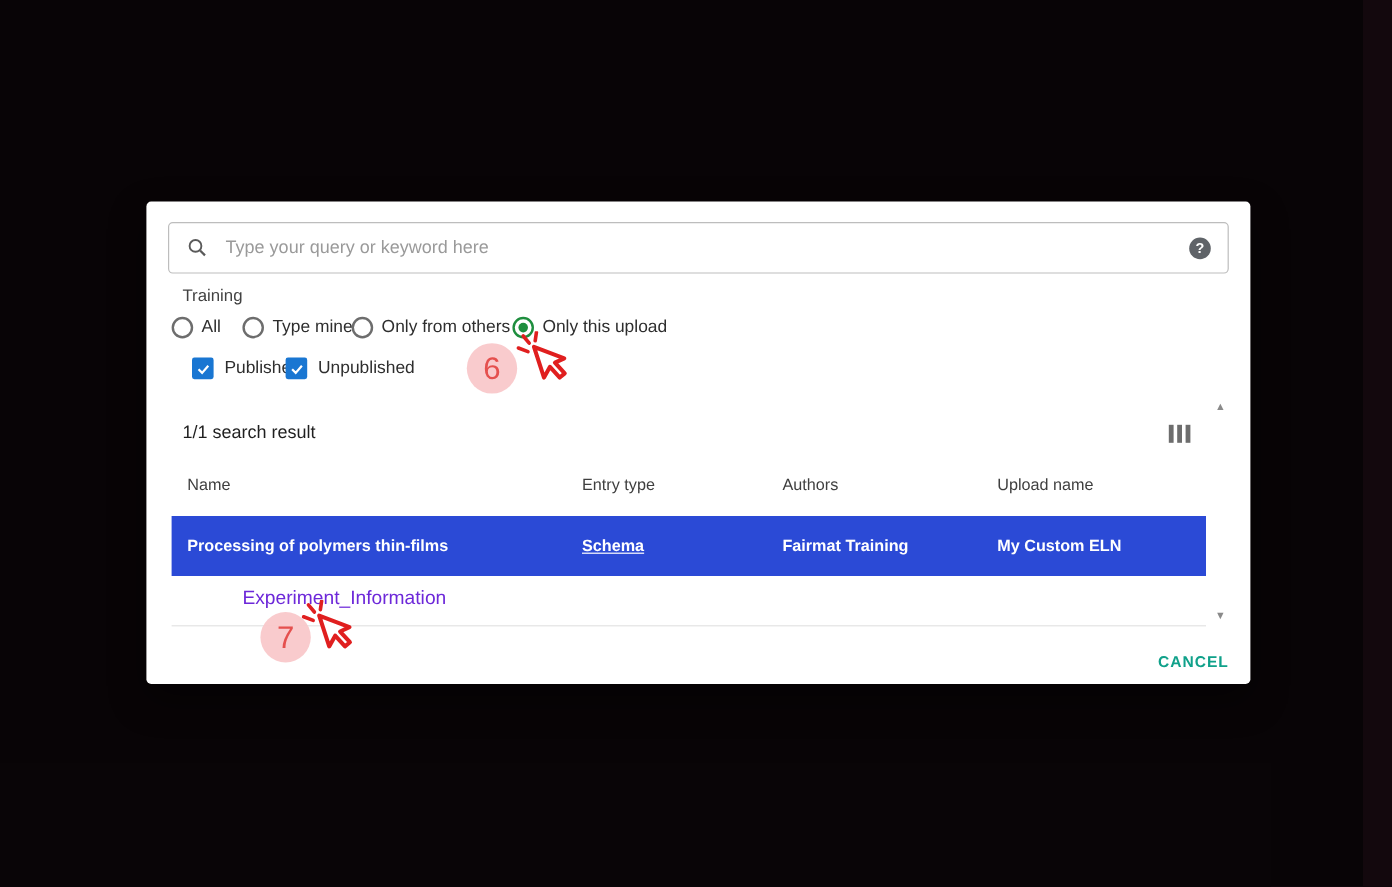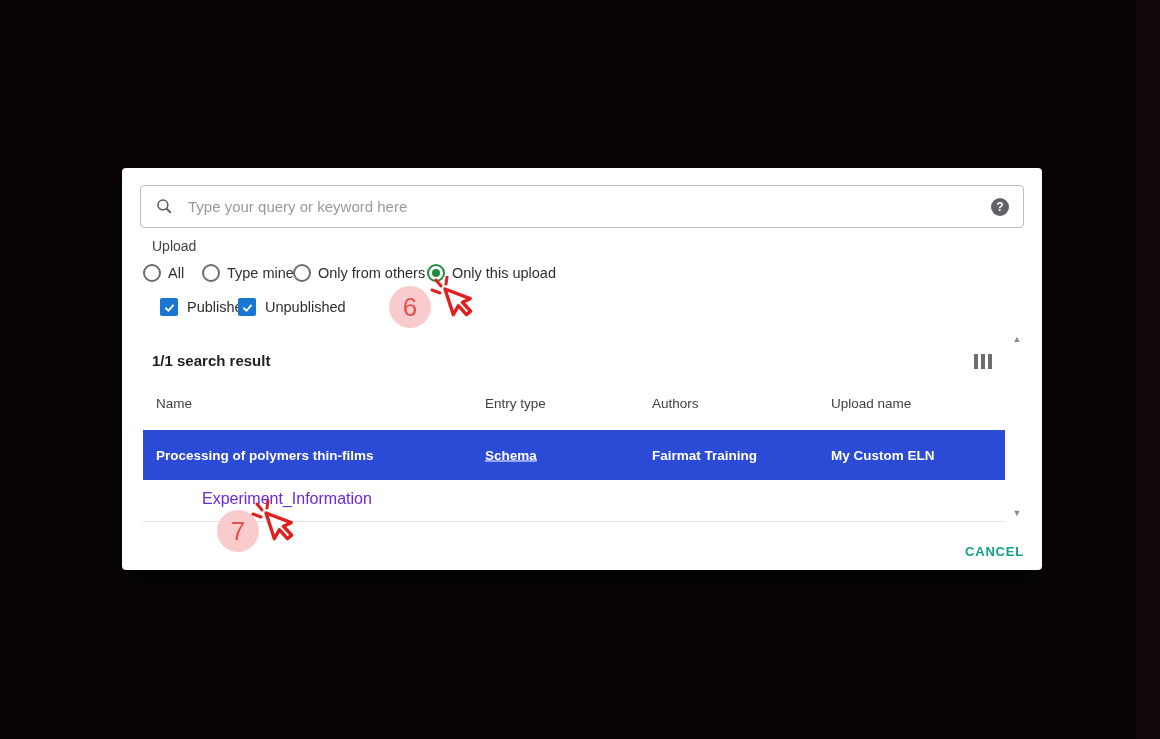--- a/index.html
+++ b/index.html
@@ -20,21 +20,21 @@
   .searchbox input{flex:1;border:none;outline:none;font-size:15px;color:#333;font-family:inherit;background:transparent;}
   .searchbox input::placeholder{color:#9a9a9a;}
   .help{width:18px;height:18px;border-radius:50%;background:#5f6368;color:#fff;font-size:12px;font-weight:bold;display:flex;align-items:center;justify-content:center;cursor:pointer;flex:none;}
   .filters-label{position:absolute;left:30px;top:70px;font-size:14px;color:#424242;}
   .radio-item{position:absolute;top:96px;display:flex;align-items:center;gap:7px;font-size:14.5px;color:#2e2e2e;cursor:pointer;}
   .radio{width:18px;height:18px;box-sizing:border-box;border:2px solid #6d6d6d;border-radius:50%;position:relative;flex:none;}
   .radio-item.checked .radio{border-color:#1e8e3e;}
   .radio-item.checked .radio::after{content:"";position:absolute;left:3px;top:3px;width:8px;height:8px;border-radius:50%;background:#1e8e3e;}
   .check-item{position:absolute;top:130px;display:flex;align-items:center;gap:9px;font-size:14.5px;color:#2e2e2e;cursor:pointer;}
   .checkbox{width:18px;height:18px;border-radius:2px;background:#1976d2;display:flex;align-items:center;justify-content:center;flex:none;}
-  .results-count{position:absolute;left:30px;top:184px;font-size:15px;font-weight:bold;color:#1f1f1f;}
+  .results-count{position:absolute;left:30px;top:184px;font-size:15px;font-weight:normal;color:#1f1f1f;}
   .columns-icon{position:absolute;left:852px;top:186px;display:flex;gap:3px;cursor:pointer;}
   .columns-icon i{width:4px;height:15px;background:#6d6d6d;}
   .mhead{position:absolute;top:228px;font-size:13.5px;color:#3f3f3f;white-space:nowrap;}
   .mh0{left:34px;} .mh1{left:363px;} .mh2{left:530px;} .mh3{left:709px;}
   .sel-row{position:absolute;left:21px;top:262px;width:862px;height:50px;background:#2b4ad6;cursor:pointer;}
   .sel-row span{position:absolute;top:50%;transform:translateY(-50%);color:#fff;font-size:13.5px;font-weight:bold;white-space:nowrap;}
   .sr0{left:13px;} .sr1{left:342px;text-decoration:underline;} .sr2{left:509px;} .sr3{left:688px;}
   .sub-row{position:absolute;left:80px;top:322px;font-size:16px;color:#6d28d9;cursor:pointer;}
   .m-divider{position:absolute;left:21px;top:353px;width:862px;height:1px;background:#e3e3e3;}
   .msb{position:absolute;left:888px;width:14px;text-align:center;font-size:9px;color:#8a8a8a;cursor:pointer;}
@@ -72,21 +72,21 @@
   <div class="modal">
     <div class="searchbox">
       <svg width="19" height="19" viewBox="0 0 24 24">
           <circle cx="10" cy="10" r="6.2" fill="none" stroke="#5a5a5a" stroke-width="2"></circle>
           <line x1="14.8" y1="14.8" x2="20" y2="20" stroke="#5a5a5a" stroke-width="2.4"></line>
         </svg>
       <input type="text" value="" placeholder="Type your query or keyword here" style="">
       <span class="help">?</span>
     </div>
 
-    <div class="filters-label">Upload</div>
+    <div class="filters-label">Training</div>
 
     <div class="radio-item" style="left:21px;">
         <i class="radio"></i>
         <span>All</span>
       </div>
     <div class="radio-item" style="left:80px;">
         <i class="radio"></i>
         <span>Type mine</span>
       </div>
     <div class="radio-item" style="left:171px;">

